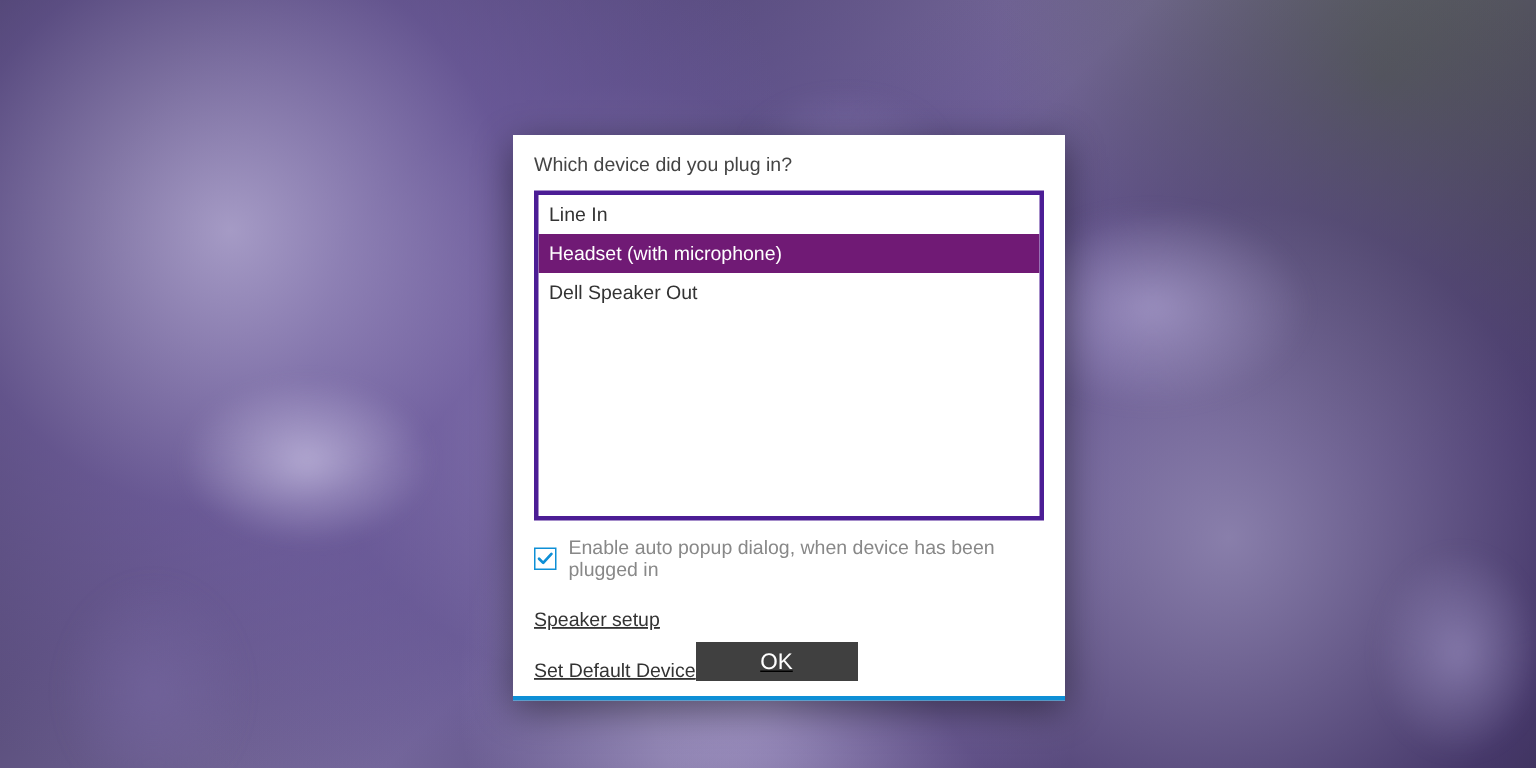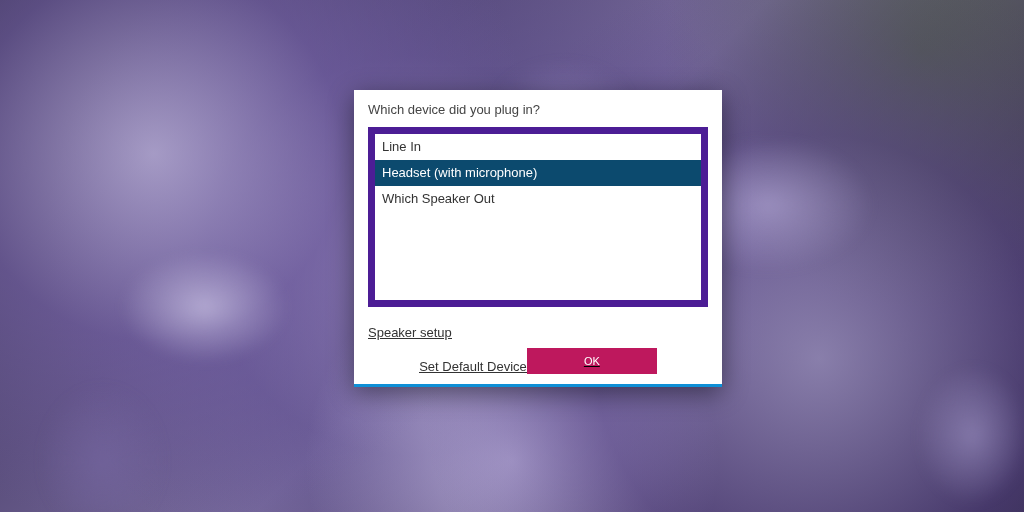--- a/index.html
+++ b/index.html
@@ -28,45 +28,45 @@
     background:
       radial-gradient(ellipse 120px 80px at 20% 60%, rgba(230,225,250,0.55), transparent 70%),
       radial-gradient(ellipse 140px 90px at 75% 40%, rgba(200,190,235,0.5), transparent 75%),
       radial-gradient(ellipse 100px 60px at 55% 20%, rgba(150,135,195,0.45), transparent 70%),
       radial-gradient(ellipse 90px 110px at 10% 90%, rgba(120,105,165,0.5), transparent 70%),
       radial-gradient(ellipse 80px 100px at 95% 85%, rgba(185,175,225,0.45), transparent 70%);
     filter: blur(6px);
   }
   .dialog {
     position: absolute;
-    left: 354px; top: 90px;
+    left: 342px; top: 90px;
     width: 368px;
     background: #fff;
     box-shadow: 0 6px 24px rgba(0,0,0,0.45);
     border-bottom: 3px solid #0e8fd6;
     padding: 12px 14px 10px 14px;
   }
   .dialog-title {
     color: #444;
     margin-bottom: 10px;
   }
   .device-list {
-    border: 7px solid #4c1d95;
+    border: 3px solid #4c1d95;
     background: #fff;
-    height: 180px;
+    height: 220px;
     overflow: hidden;
   }
   .device-item {
     padding: 5px 7px;
     color: #333;
     cursor: default;
     line-height: 16px;
   }
   .device-item.selected {
-    background: #0c4a6e;
+    background: #701a75;
     color: #fff;
   }
   .auto-popup-row {
     display: flex;
     align-items: center;
     gap: 8px;
     margin-top: 10px;
     color: #888;
   }
   .checkbox {
@@ -81,52 +81,60 @@
   .checkbox svg { width: 11px; height: 11px; }
   .links-row {
     margin-top: 18px;
     display: flex;
     flex-direction: column;
     gap: 8px;
     text-decoration: underline;
   }
   .bottom-row {
     display: flex;
-    justify-content: center;
+    justify-content: flex-start;
     align-items: flex-end;
   }
   .text-link {
     color: #333;
     text-decoration: underline;
     cursor: pointer;
     width: fit-content;
   }
   .ok-button {
-    background: #be185d;
+    background: #404040;
     color: #fff;
     border: none;
-    width: 130px;
+    width: 108px;
     height: 26px;
-    font-size: 11px;
+    font-size: 15px;
     cursor: pointer;
   }
 </style>
 </head>
 <body>
 
 <div class="desktop">
   <div class="dialog">
     <div class="dialog-title">Which device did you plug in?</div>
 
     <div class="device-list">
       <div class="device-item">Line In</div>
       <div class="device-item selected">Headset (with microphone)</div>
-      <div class="device-item">Which Speaker Out</div>
+      <div class="device-item">Dell Speaker Out</div>
     </div>
 
+    <div class="auto-popup-row">
+      <span class="checkbox">
+        <svg viewBox="0 0 12 12">
+          <path d="M1.5 6 L4.5 9 L10.5 2.5" stroke="#0e8fd6" stroke-width="2" fill="none" stroke-linecap="round" stroke-linejoin="round"></path>
+        </svg>
+      </span>
+      <span>Enable auto popup dialog, when device has been plugged in</span>
+    </div>
 
     <div class="links-row">
       <span class="text-link">Speaker setup</span>
       <div class="bottom-row">
         <span class="text-link">Set Default Device</span>
         <button class="ok-button">OK</button>
       </div>
     </div>
   </div>
 </div>

